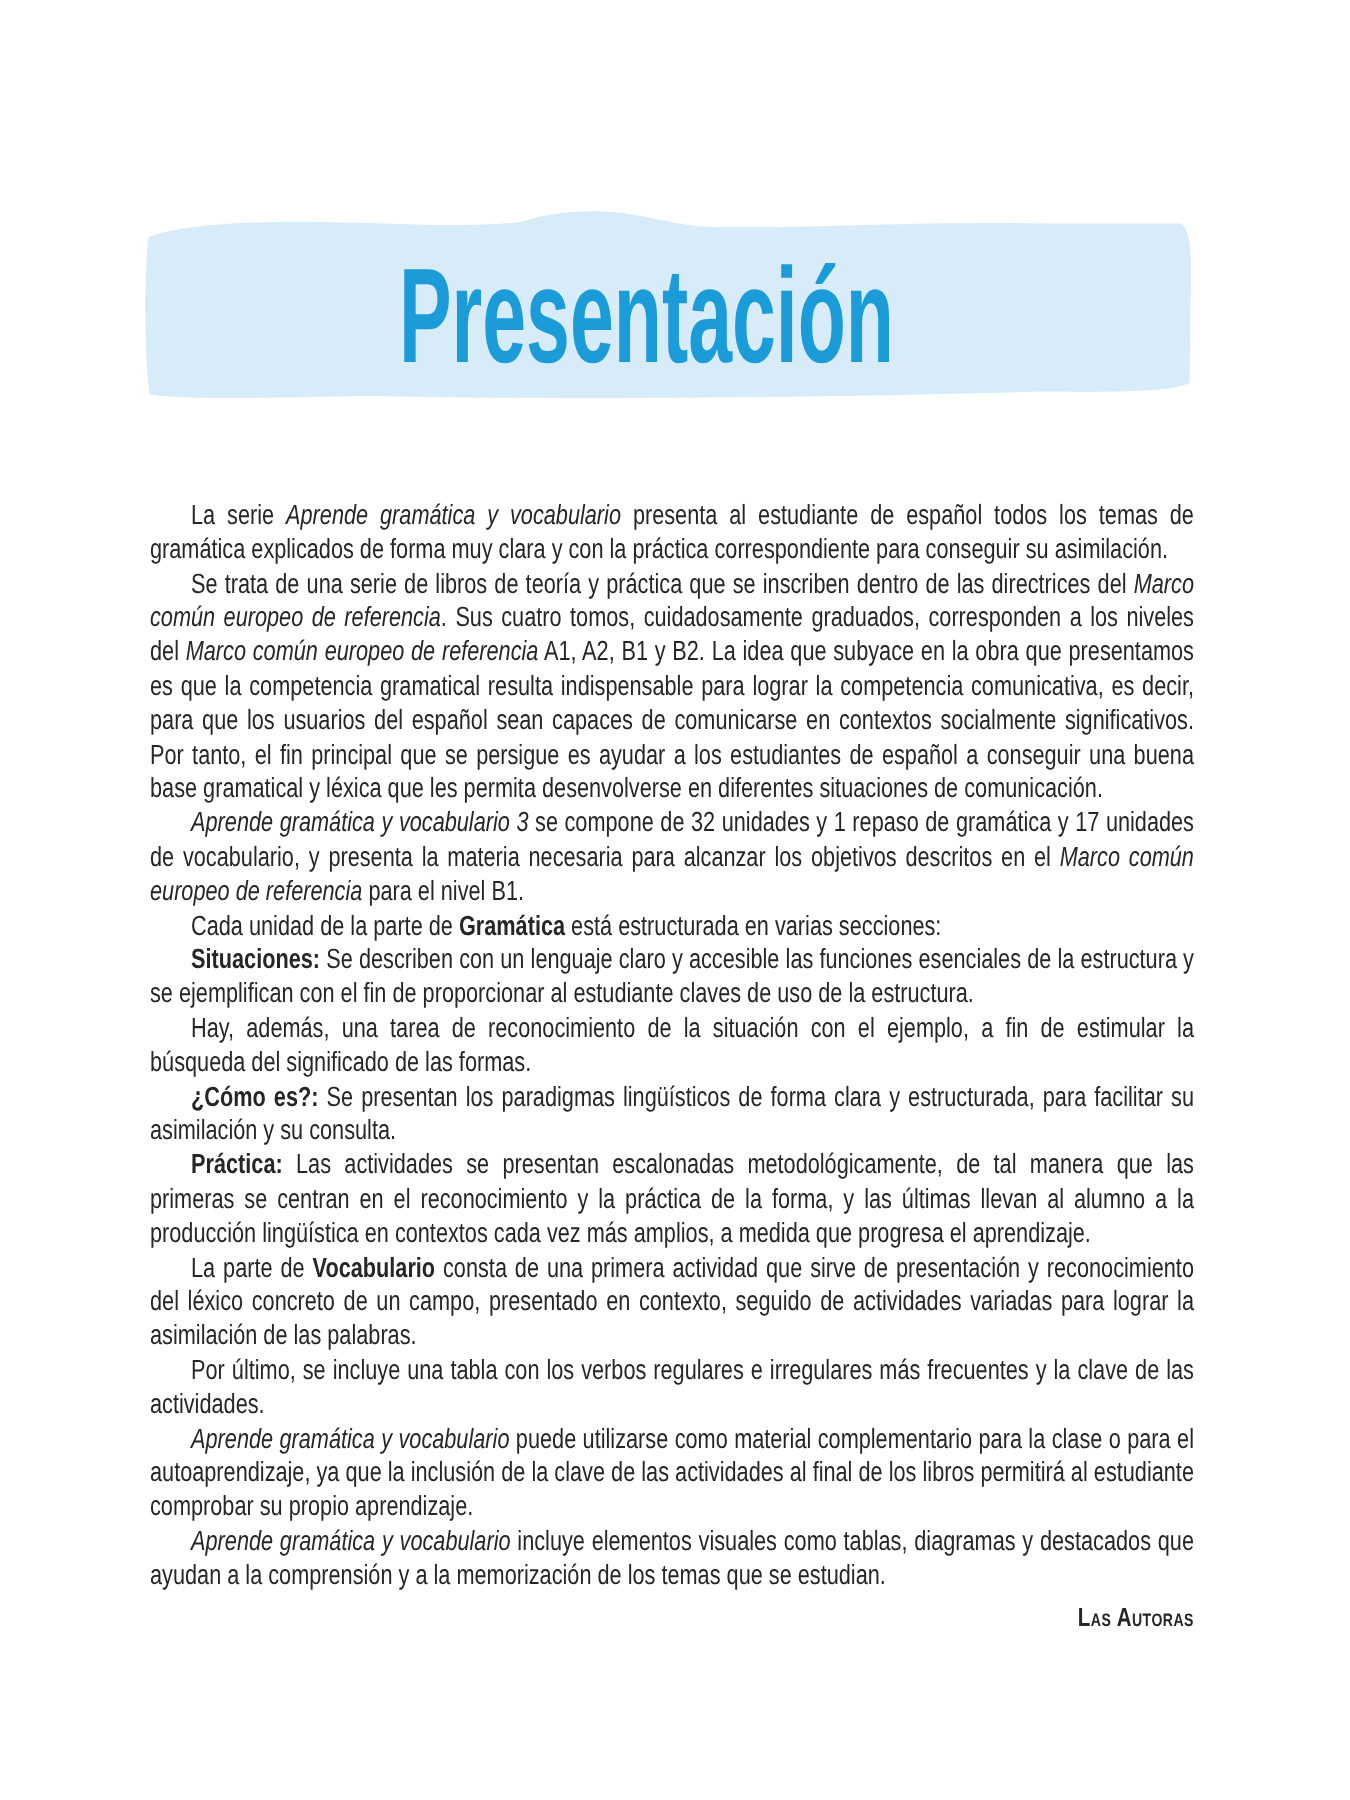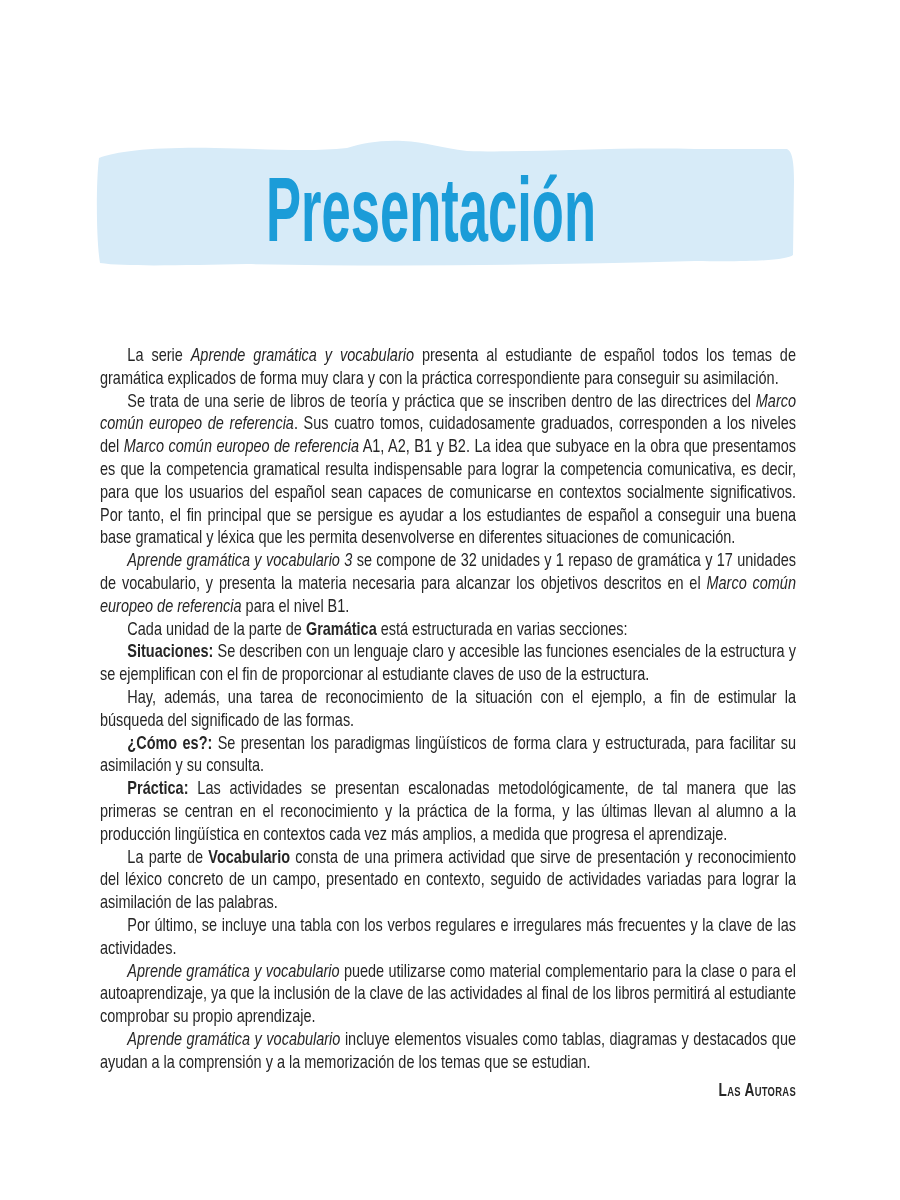--- a/index.html
+++ b/index.html
@@ -33,21 +33,21 @@
   .banner svg { display: block; }
   .banner-shape { fill: var(--banner-bg); }
   .banner-title {
     fill: var(--title-blue);
     font-family: "Liberation Sans", sans-serif;
     font-weight: bold;
   }
   .body-wrap {
     position: absolute;
     left: 100px;
-    top: 344px;
+    top: 332px;
     width: 696px;
   }
   .body-scale {
     width: 890px;
     transform: scaleX(0.782);
     transform-origin: 0 0;
   }
   .para {
     margin: 0;
     padding: 0;

